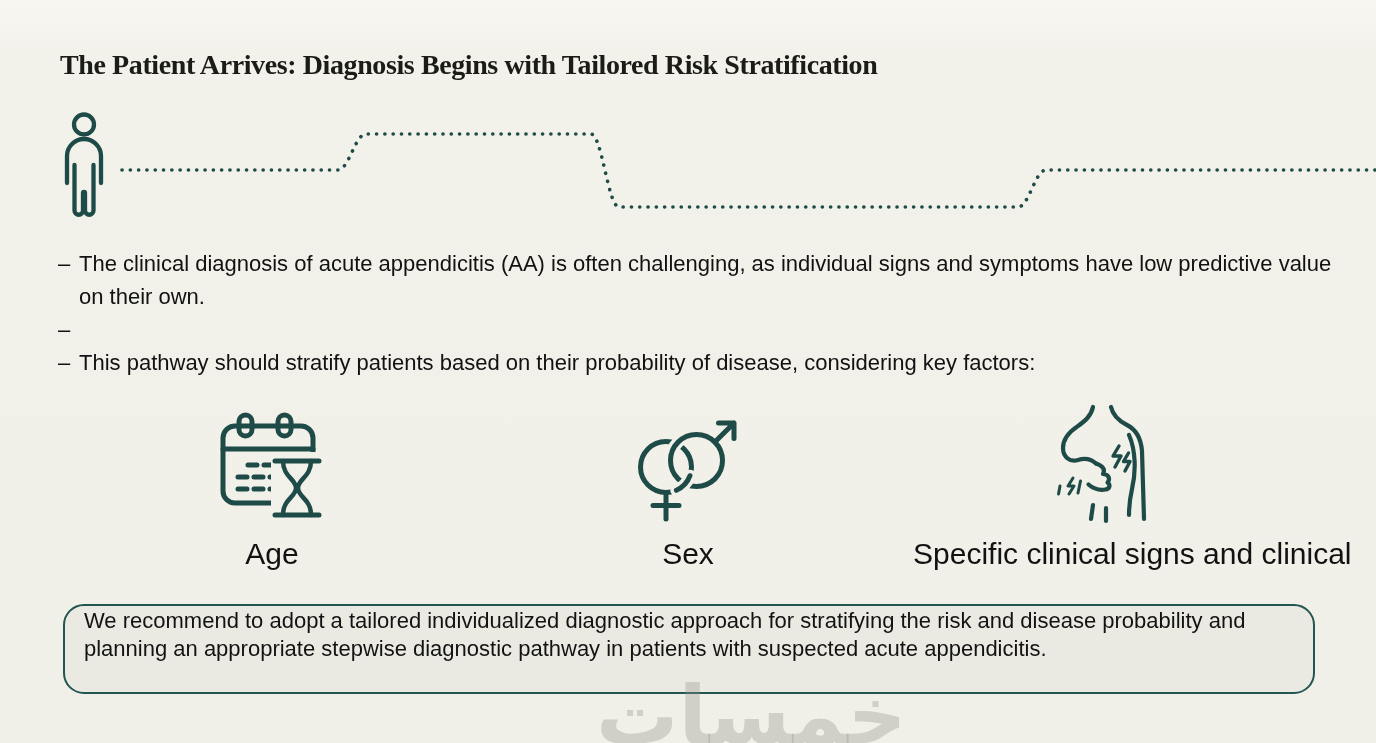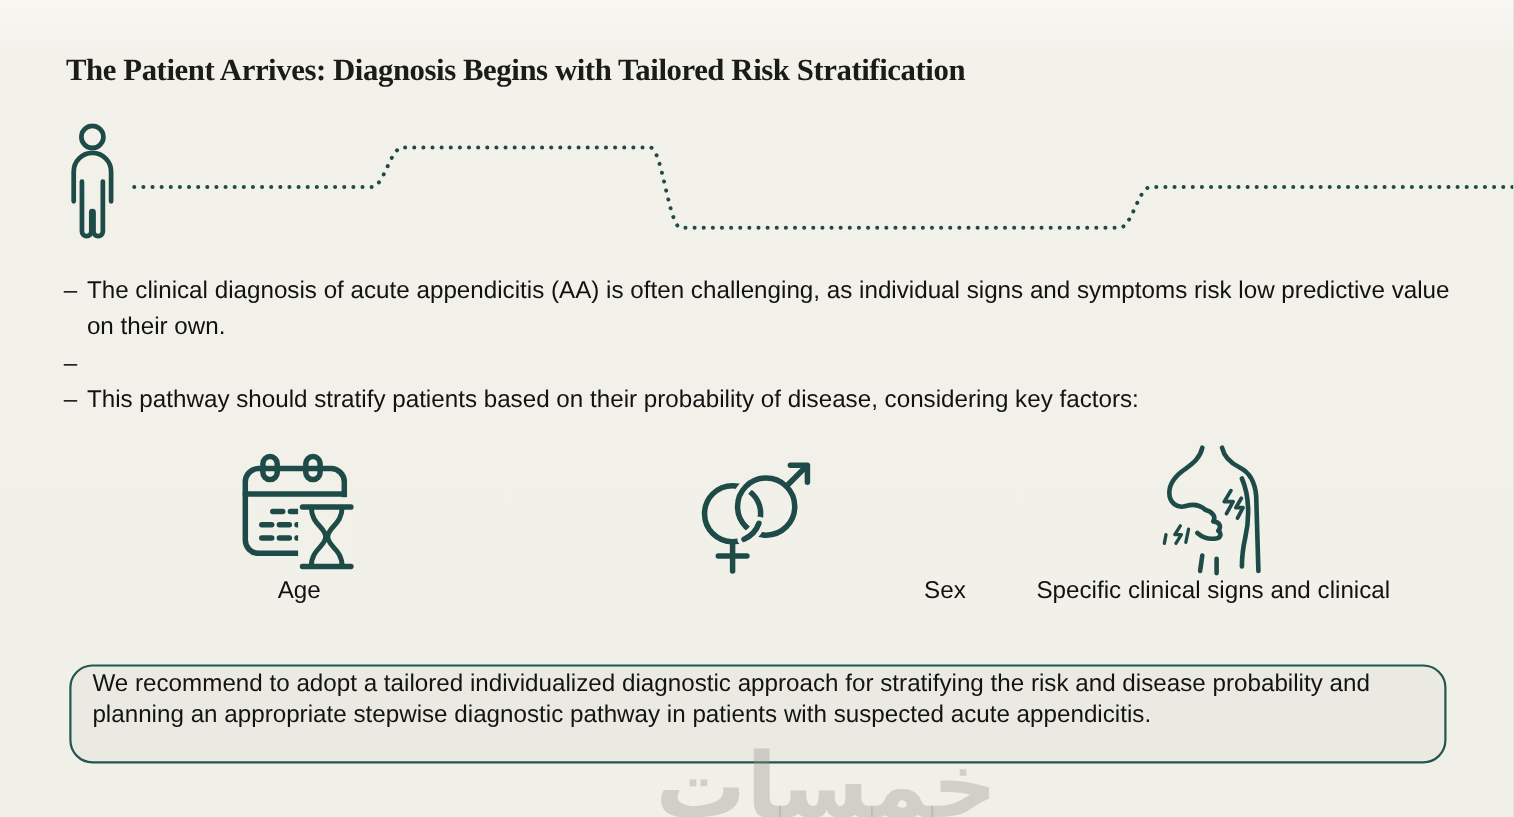--- a/index.html
+++ b/index.html
@@ -13,24 +13,24 @@
     font-family:"Liberation Serif","DejaVu Serif",serif;font-weight:700;
     font-size:28px;line-height:46px;letter-spacing:-0.4px;color:#1b1b18;
   }
   .journey{position:absolute;left:0;top:108px;}
   .person{position:absolute;left:56px;top:112px;}
   .bullets{position:absolute;left:58px;top:247px;width:1280px;font-size:22px;line-height:33px;color:#121212;}
   .bullet{display:flex;}
   .bullet .dash{flex:0 0 21px;}
   .factor{position:absolute;top:398px;width:380px;text-align:center;}
   .factor-age{left:82px;}
-  .factor-sex{left:498px;text-align:right;}
+  .factor-sex{left:498px;}
   .factor-signs{left:913px;}
   .iconwrap{height:126px;display:flex;align-items:flex-end;justify-content:center;}
-  .factor-label{font-size:22px;color:#121212;white-space:nowrap;}
+  .factor-label{margin-top:13px;font-size:30px;color:#121212;white-space:nowrap;}
   .rec-box{
     position:absolute;left:63px;top:604px;width:1252px;height:90px;box-sizing:border-box;
     border:2.4px solid #235551;border-radius:21px;background:#ebeae2;
     padding:1px 19px;font-size:22px;line-height:28px;color:#131313;
   }
   .rec-text{max-width:1170px;}
   .watermark{
     position:absolute;left:596px;top:668px;z-index:6;
     font-family:"DejaVu Sans",sans-serif;font-weight:700;font-size:82px;
     color:rgba(148,148,140,0.35);letter-spacing:4px;
@@ -50,21 +50,21 @@
 
   <svg class="person" width="56" height="110" viewBox="0 0 56 110" fill="none" stroke="#1e4b48" stroke-width="4.3" stroke-linecap="round" stroke-linejoin="round">
     <circle cx="28" cy="12.5" r="10"></circle>
     <path d="M11 71 V44 a17 17 0 0 1 34 0 V71"></path>
     <path d="M18.5 53 V98.5 a4.25 4.25 0 0 0 8.5 0 V81 a1 1 0 0 1 2 0 V98.5 a4.25 4.25 0 0 0 8.5 0 V53"></path>
   </svg>
 
   <div class="bullets">
     <div class="bullet">
       <span class="dash">–</span>
-      <span>The clinical diagnosis of acute appendicitis (AA) is often challenging, as individual signs and symptoms risk low predictive value on their own.</span>
+      <span>The clinical diagnosis of acute appendicitis (AA) is often challenging, as individual signs and symptoms have low predictive value on their own.</span>
     </div>
     <div class="bullet">
       <span class="dash">–</span>
     </div>
     <div class="bullet">
       <span class="dash">–</span>
       <span>This pathway should stratify patients based on their probability of disease, considering key factors:</span>
     </div>
   </div>
 

